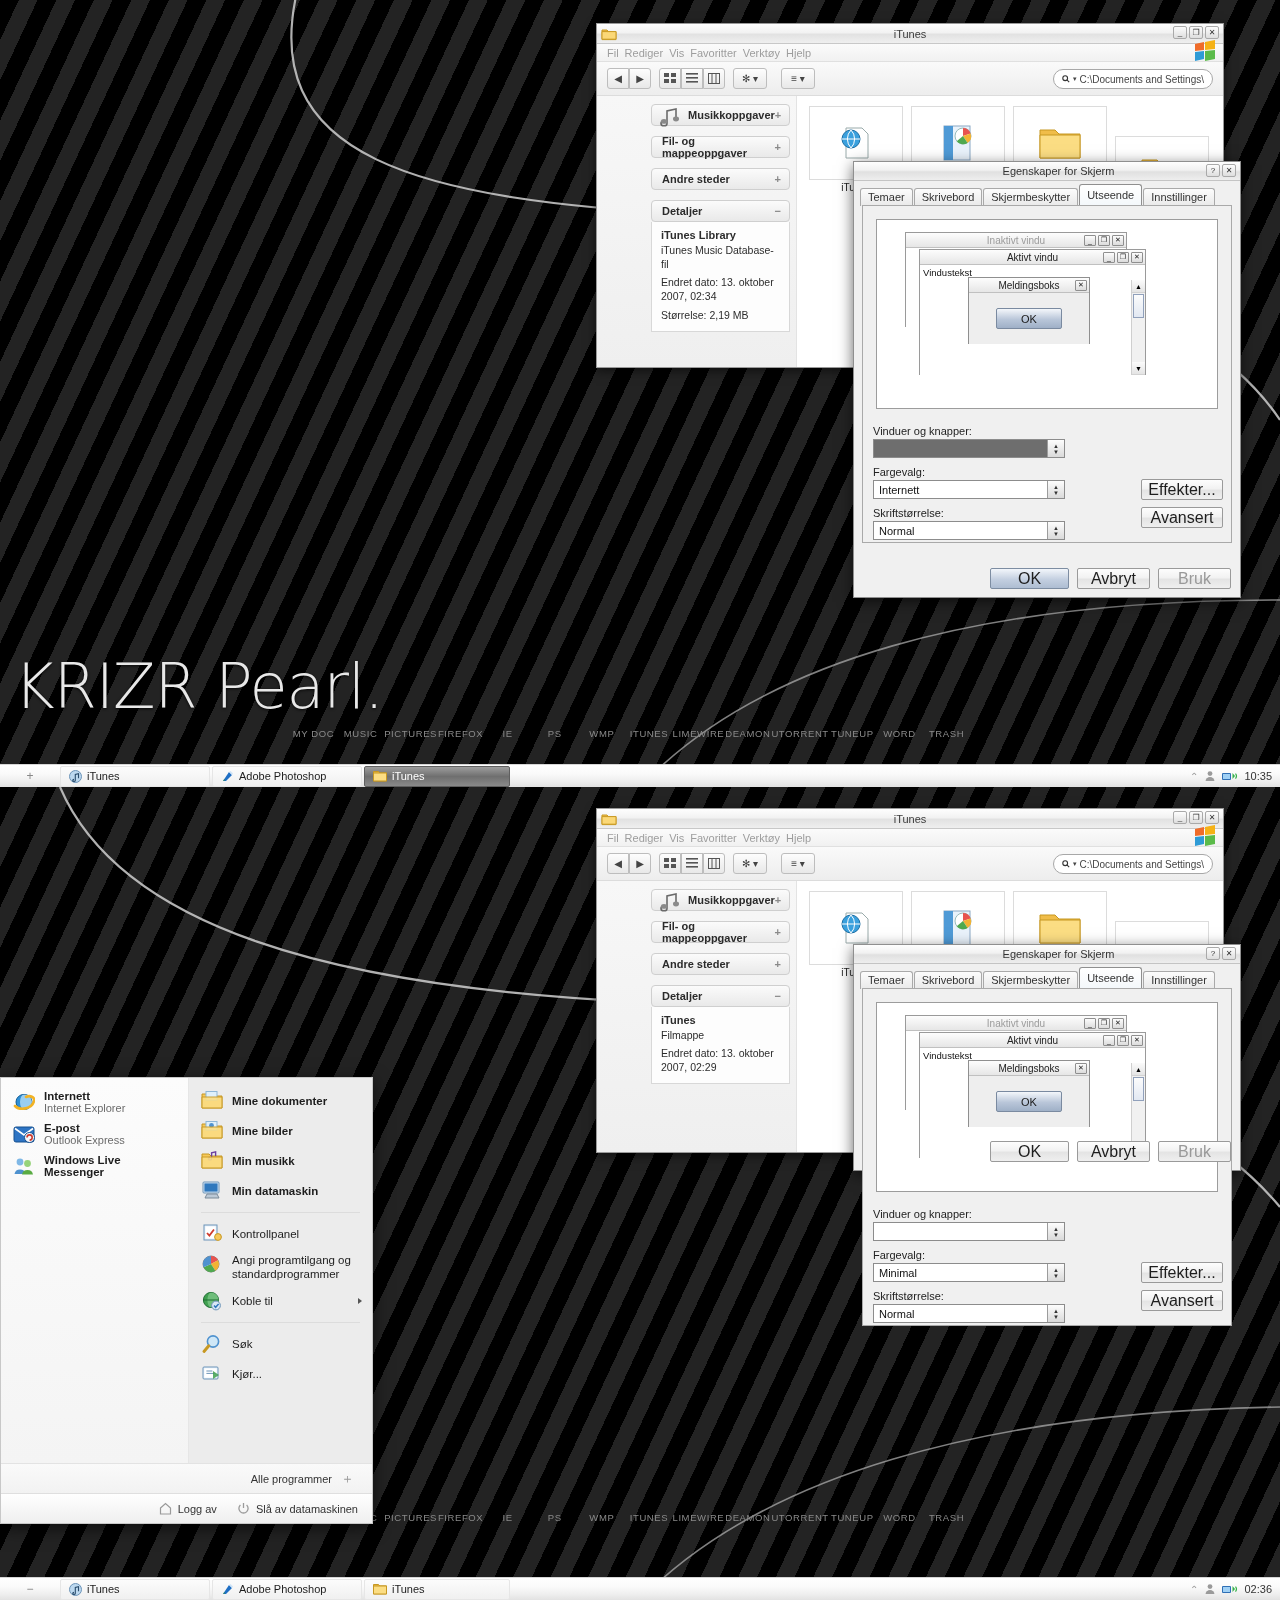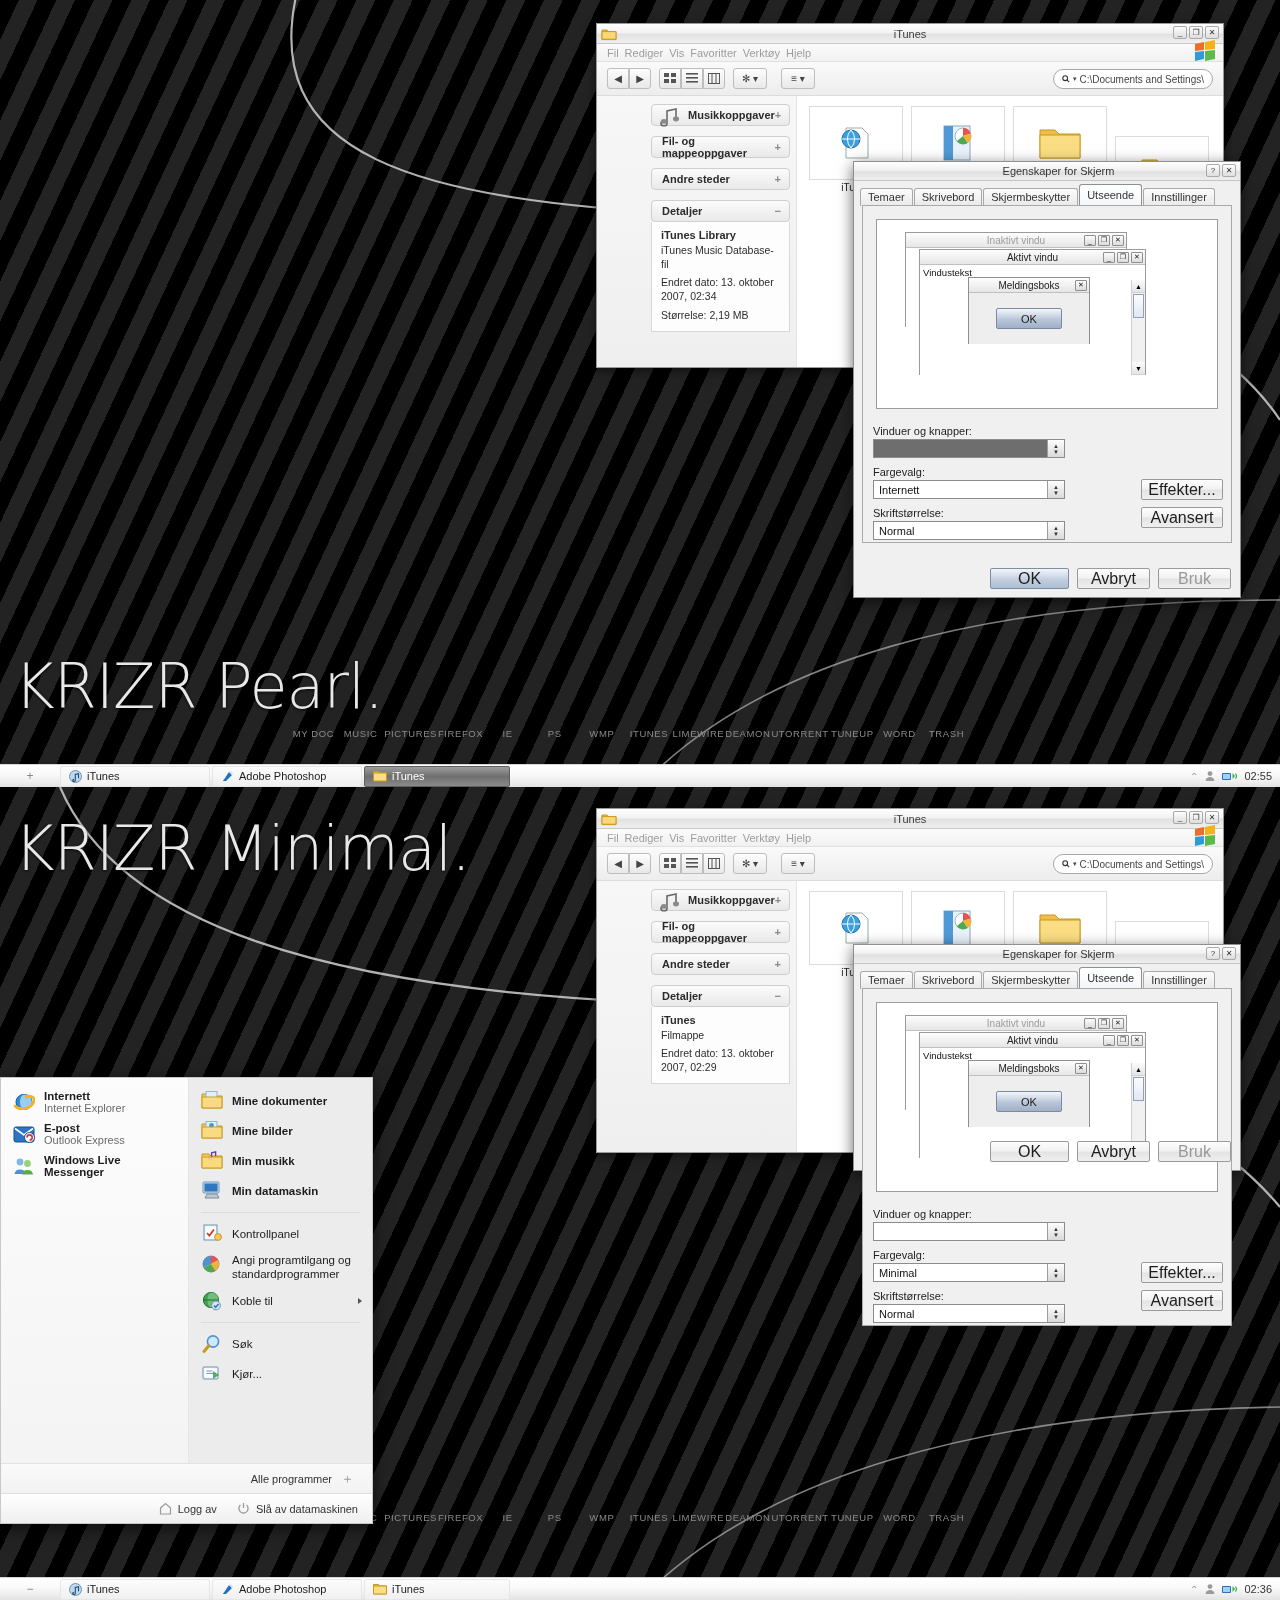--- a/index.html
+++ b/index.html
@@ -601,33 +601,32 @@
       <svg width="12" height="12" viewBox="0 0 12 12">
           <circle cx="6" cy="3.6" r="2.4" fill="#9a9a9a"></circle>
           <path d="M1.6 11 a4.4 4 0 0 1 8.8 0 z" fill="#9a9a9a"></path>
         </svg>
       <svg width="16" height="12" viewBox="0 0 16 12">
           <rect x="0" y="3" width="9" height="7" rx="1" fill="#2f6fb5"></rect>
           <rect x="1" y="4" width="7" height="5" fill="#9fd0f5"></rect>
           <path d="M10.5 9 L10.5 3 L13 6 z" fill="#35b24a"></path>
           <path d="M13.5 3.5 a4 4 0 0 1 0 5" fill="none" stroke="#35b24a" stroke-width="1.2"></path>
         </svg>
-      <span>02:55</span>
+      <span>10:35</span>
     </div>
   </div>
 </div>
 
 <div class="screen" id="screen-bottom">
   <div class="wallpaper"></div>
   <svg class="swoosh" viewBox="0 0 1280 813" preserveAspectRatio="none">
     <path d="M60 0 C 120 140, 330 200, 640 215 C 960 230, 1180 300, 1280 420" fill="none" stroke="#cfcfcf" stroke-width="2.2" opacity="0.85"></path>
     <path d="M640 813 C 760 690, 980 625, 1280 620" fill="none" stroke="#b5b5b5" stroke-width="1.6" opacity="0.7"></path>
   </svg>
 
-  <div class="brand" style="left:14px; top:25px; font-size:62px;">KRIZR Minimal.</div>
 
   <div class="icon-row" id="icon-row-bottom" style="left:290px; top:1512px; width:680px; top:725px;">
       <div class="ic" style="flex: 1 1 0%;">MY DOC</div>
       <div class="ic" style="flex: 1 1 0%;">MUSIC</div>
       <div class="ic" style="flex: 1 1 0%;">PICTURES</div>
       <div class="ic" style="flex: 1 1 0%;">FIREFOX</div>
       <div class="ic" style="flex: 1 1 0%;">IE</div>
       <div class="ic" style="flex: 1 1 0%;">PS</div>
       <div class="ic" style="flex: 1 1 0%;">WMP</div>
       <div class="ic" style="flex: 1 1 0%;">ITUNES</div>

